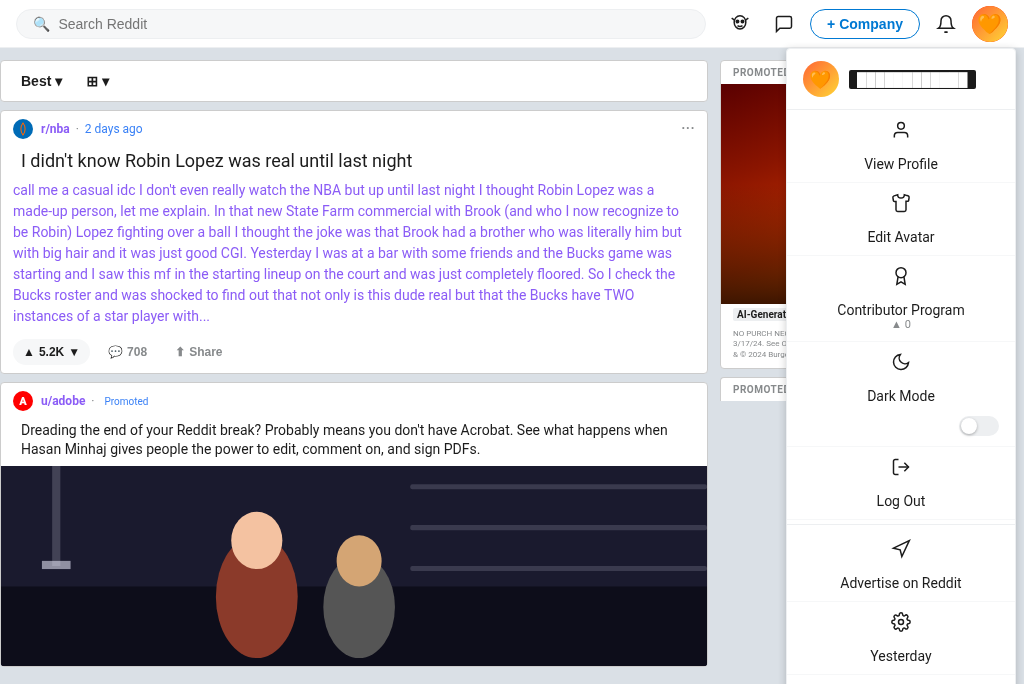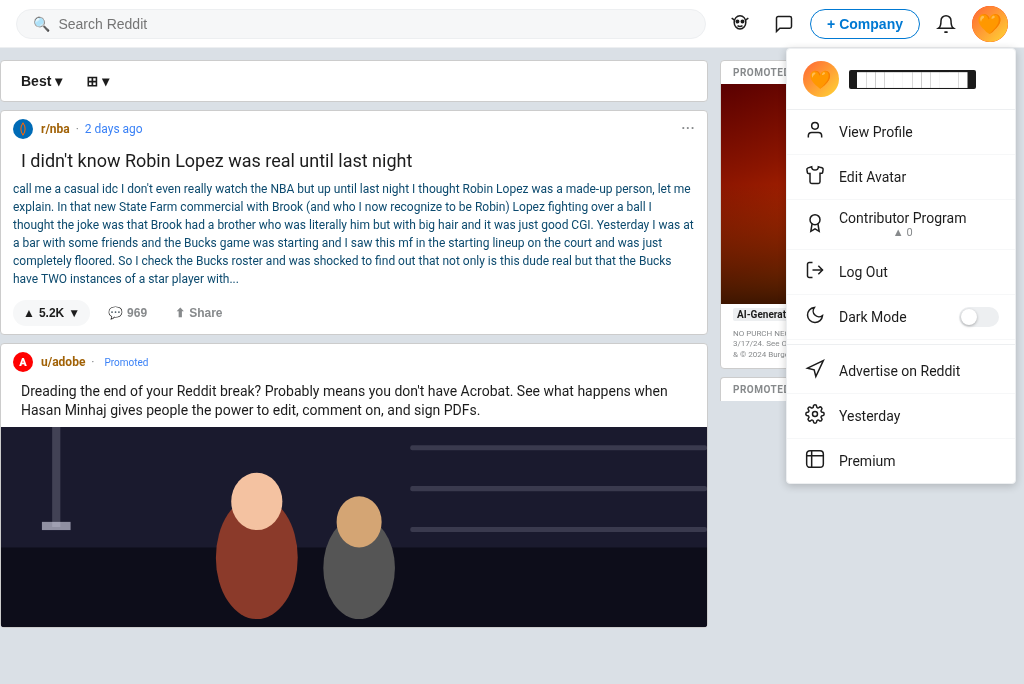--- a/index.html
+++ b/index.html
@@ -48,25 +48,25 @@
       display: flex; align-items: center; gap: 4px; background: none; border: none;
       cursor: pointer; padding: 4px 8px; border-radius: 4px; font-size: 14px; font-weight: 700; color: #1c1c1c;
     }
 
     
     .post-card {
       background: #fff; border-radius: 4px; margin-bottom: 8px; border: 1px solid #ccc; overflow: hidden;
     }
     .post-header { display: flex; align-items: center; gap: 8px; padding: 8px 12px; }
     .post-meta { font-size: 12px; color: #878a8c; }
-    .post-meta a { color: #a16207; font-weight: 700; text-decoration: none; }
+    .post-meta a { color: #8b5cf6; font-weight: 700; text-decoration: none; }
     .post-meta span { color: #3b82f6; }
     .post-options { margin-left: auto; cursor: pointer; color: #878a8c; font-size: 18px; line-height: 1; }
     .post-title { padding: 2px 20px 8px; font-size: 18px; font-weight: 400; line-height: 1.3; }
-    .post-body { padding: 0 12px 8px; font-size: 12px; color: #0c4a6e; line-height: 1.5; }
+    .post-body { padding: 0 12px 8px; font-size: 14px; color: #8b5cf6; line-height: 1.5; }
     .post-actions { display: flex; align-items: center; gap: 8px; padding: 4px 12px 8px; }
     .vote-btn {
       display: flex; align-items: center; gap: 4px; background: #f6f7f8; border: none;
       border-radius: 20px; padding: 6px 10px; cursor: pointer; font-weight: 700; font-size: 12px; color: #1c1c1c;
     }
     .action-btn {
       display: flex; align-items: center; gap: 4px; background: none; border: none;
       border-radius: 20px; padding: 6px 10px; cursor: pointer; font-size: 12px; color: #878a8c; font-weight: 700;
     }
 
@@ -99,21 +99,21 @@
       border-bottom: 1px solid #edeff1;
     }
     .dropdown-avatar {
       width: 36px; height: 36px; border-radius: 50%;
       background: linear-gradient(135deg, #ff6534, #ffd635);
       display: flex; align-items: center; justify-content: center; font-size: 18px; flex-shrink: 0;
     }
     .dropdown-username { background: #1a1a1a; color: #fff; padding: 2px 8px; font-size: 13px; font-weight: 700; border-radius: 2px; }
     .dropdown-item {
       display: flex; align-items: center; gap: 12px; padding: 10px 16px;
-      cursor: pointer; font-size: 14px; color: #1c1c1c; border-bottom: 1px solid #f6f7f8;
+      cursor: pointer; font-size: 14px; color: #1c1c1c; border-bottom: 1px solid #f6f7f8; flex-direction: column;
     }
     .dropdown-item:last-child { border-bottom: none; }
     .dropdown-item-icon { font-size: 18px; color: #1c1c1c; width: 24px; text-align: center; }
     .toggle-switch {
       margin-left: auto; width: 40px; height: 20px; background: #edeff1; border-radius: 10px;
       position: relative; cursor: pointer;
     }
     .toggle-knob {
       position: absolute; top: 2px; left: 2px; width: 16px; height: 16px;
       background: #fff; border-radius: 50%; box-shadow: 0 1px 3px rgba(0,0,0,0.3);
@@ -220,21 +220,21 @@
       <div class="post-title">I didn't know Robin Lopez was real until last night</div>
       <div class="post-body">call me a casual idc I don't even really watch the NBA but up until last night I thought Robin Lopez was a made-up person, let me explain. In that new State Farm commercial with Brook (and who I now recognize to be Robin) Lopez fighting over a ball I thought the joke was that Brook had a brother who was literally him but with big hair and it was just good CGI. Yesterday I was at a bar with some friends and the Bucks game was starting and I saw this mf in the starting lineup on the court and was just completely floored. So I check the Bucks roster and was shocked to find out that not only is this dude real but that the Bucks have TWO instances of a star player with...</div>
       <div class="post-actions">
         <button class="vote-btn">
           <span>▲</span>
           <span>5.2K</span>
           <span>▼</span>
         </button>
         <button class="action-btn">
           <span>💬</span>
-          <span>969</span>
+          <span>708</span>
         </button>
         <button class="action-btn">
           <span>⬆</span>
           <span>Share</span>
         </button>
       </div>
     </div>
 
     <div class="post-card">
       <div class="post-header">
@@ -349,40 +349,40 @@
       <span style="font-size:11px; color:#878a8c; display:flex; align-items:center; gap:3px;">
         <span>▲</span>
         <span>0</span>
       </span>
     </div>
   </div>
 
   <div class="dropdown-item">
     <span class="dropdown-item-icon">
       <svg width="20" height="20" viewBox="0 0 24 24" fill="none" stroke="currentColor" stroke-width="1.8">
+        <path d="M21 12.79A9 9 0 1 1 11.21 3 7 7 0 0 0 21 12.79z"></path>
+      </svg>
+    </span>
+    <span>Dark Mode</span>
+    <div class="toggle-switch">
+      <div class="toggle-knob"></div>
+    </div>
+  </div>
+
+  <div class="dropdown-item">
+    <span class="dropdown-item-icon">
+      <svg width="20" height="20" viewBox="0 0 24 24" fill="none" stroke="currentColor" stroke-width="1.8">
         <path d="M9 21H5a2 2 0 0 1-2-2V5a2 2 0 0 1 2-2h4"></path>
         <polyline points="16 17 21 12 16 7"></polyline>
         <line x1="21" y1="12" x2="9" y2="12"></line>
       </svg>
     </span>
     <span>Log Out</span>
   </div>
 
-  <div class="dropdown-item">
-    <span class="dropdown-item-icon">
-      <svg width="20" height="20" viewBox="0 0 24 24" fill="none" stroke="currentColor" stroke-width="1.8">
-        <path d="M21 12.79A9 9 0 1 1 11.21 3 7 7 0 0 0 21 12.79z"></path>
-      </svg>
-    </span>
-    <span>Dark Mode</span>
-    <div class="toggle-switch">
-      <div class="toggle-knob"></div>
-    </div>
-  </div>
-
   <div class="divider"></div>
 
   <div class="dropdown-item">
     <span class="dropdown-item-icon">
       <svg width="20" height="20" viewBox="0 0 24 24" fill="none" stroke="currentColor" stroke-width="1.8">
         <path d="M3 11l19-9-9 19-2-8-8-2z"></path>
       </svg>
     </span>
     <span>Advertise on Reddit</span>
   </div>

